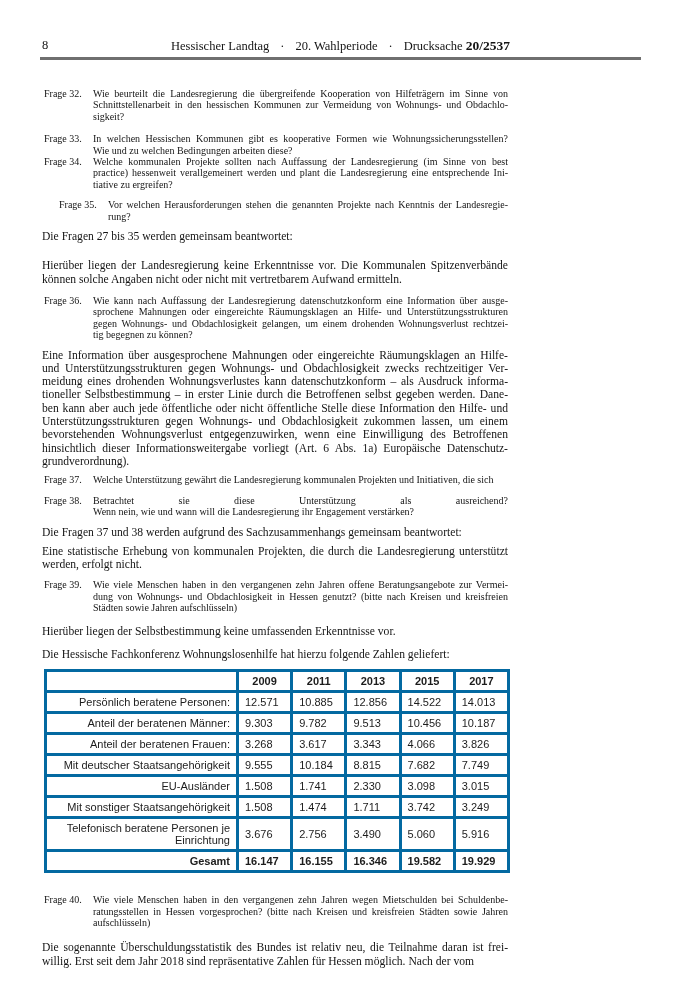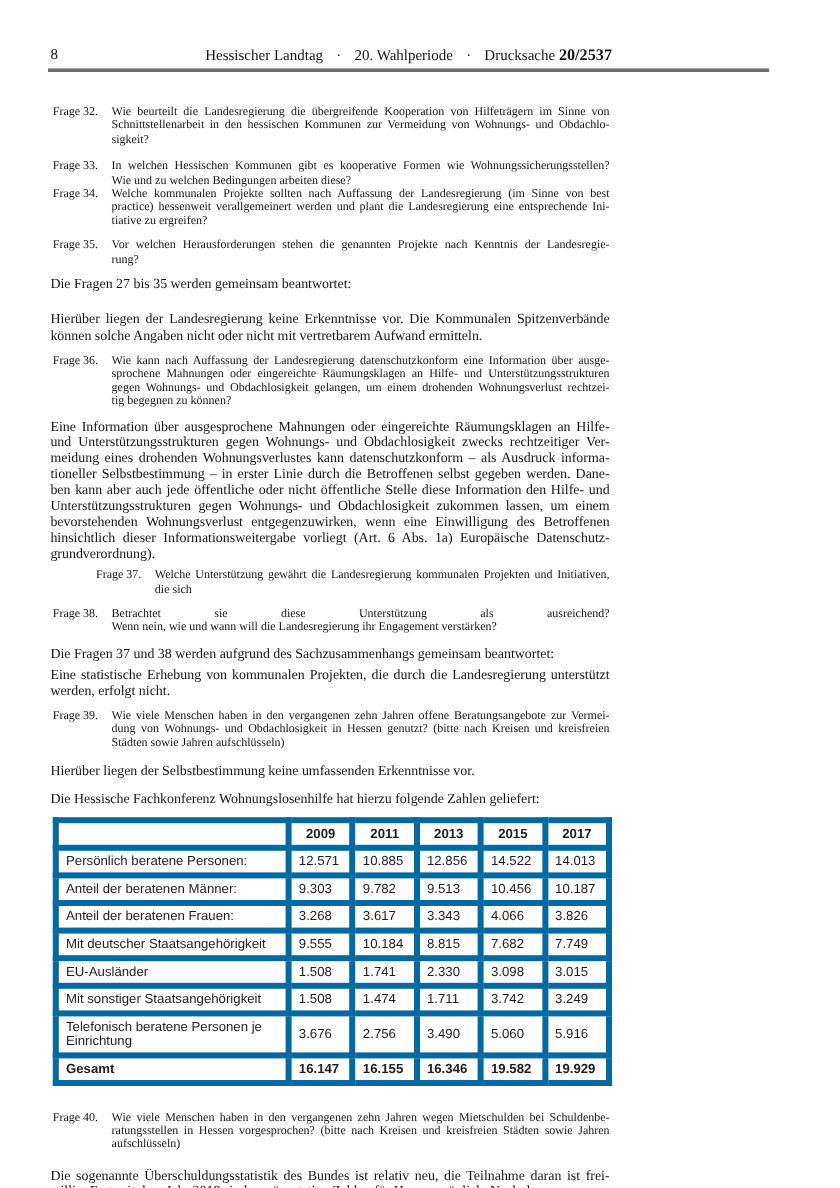--- a/index.html
+++ b/index.html
@@ -39,38 +39,38 @@
   .data-table {
     border-collapse: collapse;
     table-layout: fixed;
     width: 466px;
     margin-left: 2px;
     font-family: "Liberation Sans", sans-serif;
     font-size: 11px;
     color: #1c1c1c;
   }
   .data-table th, .data-table td {
-    border: 5px solid #0369a1;
+    border: 3px solid #0369a1;
     padding: 3px 6px;
     overflow: hidden;
   }
   .data-table th { font-weight: bold; text-align: center; }
   .data-table td.num { }
-  .data-table .labelcol { width: 177px; text-align: left; }
+  .data-table .labelcol { width: 177px; text-align: right; }
   .data-table tr.bold td { font-weight: bold; }
 
   
   .mt-q33 { margin-top: 11px; }
   .mt-q34 { }
-  .mt-q35 { margin-top: 9px; }
+  .mt-q35 { margin-top: 9px; margin-left: 15px; }
   .mt-a27intro { margin-top: 8px; }
   .mt-a27body { margin-top: 16px; }
   .mt-q36 { margin-top: 9px; }
   .mt-a36 { margin-top: 8px; }
-  .mt-q37 { margin-top: 6px; margin-left: 36px; }
+  .mt-q37 { margin-top: 6px; }
   .mt-q38 { margin-top: 9px; }
   .mt-a37intro { margin-top: 9px; }
   .mt-a37body { margin-top: 5px; }
   .mt-q39 { margin-top: 8px; }
   .mt-a39 { margin-top: 11px; }
   .mt-tintro { margin-top: 10px; }
   .mt-table { margin-top: 8px; }
   .mt-q40 { margin-top: 21px; }
   .mt-close { margin-top: 13px; }
 </style>

